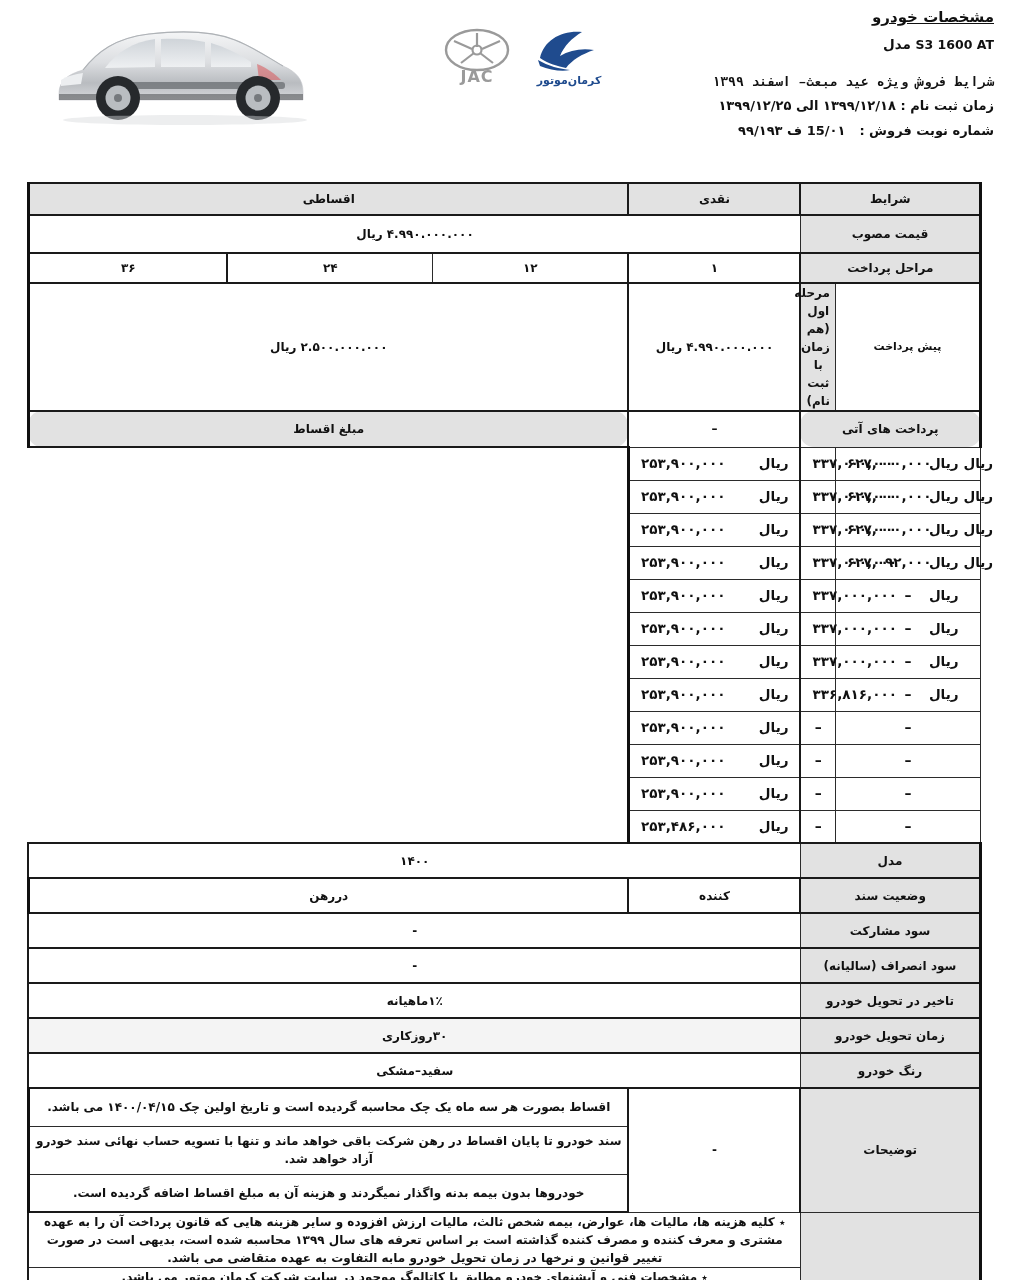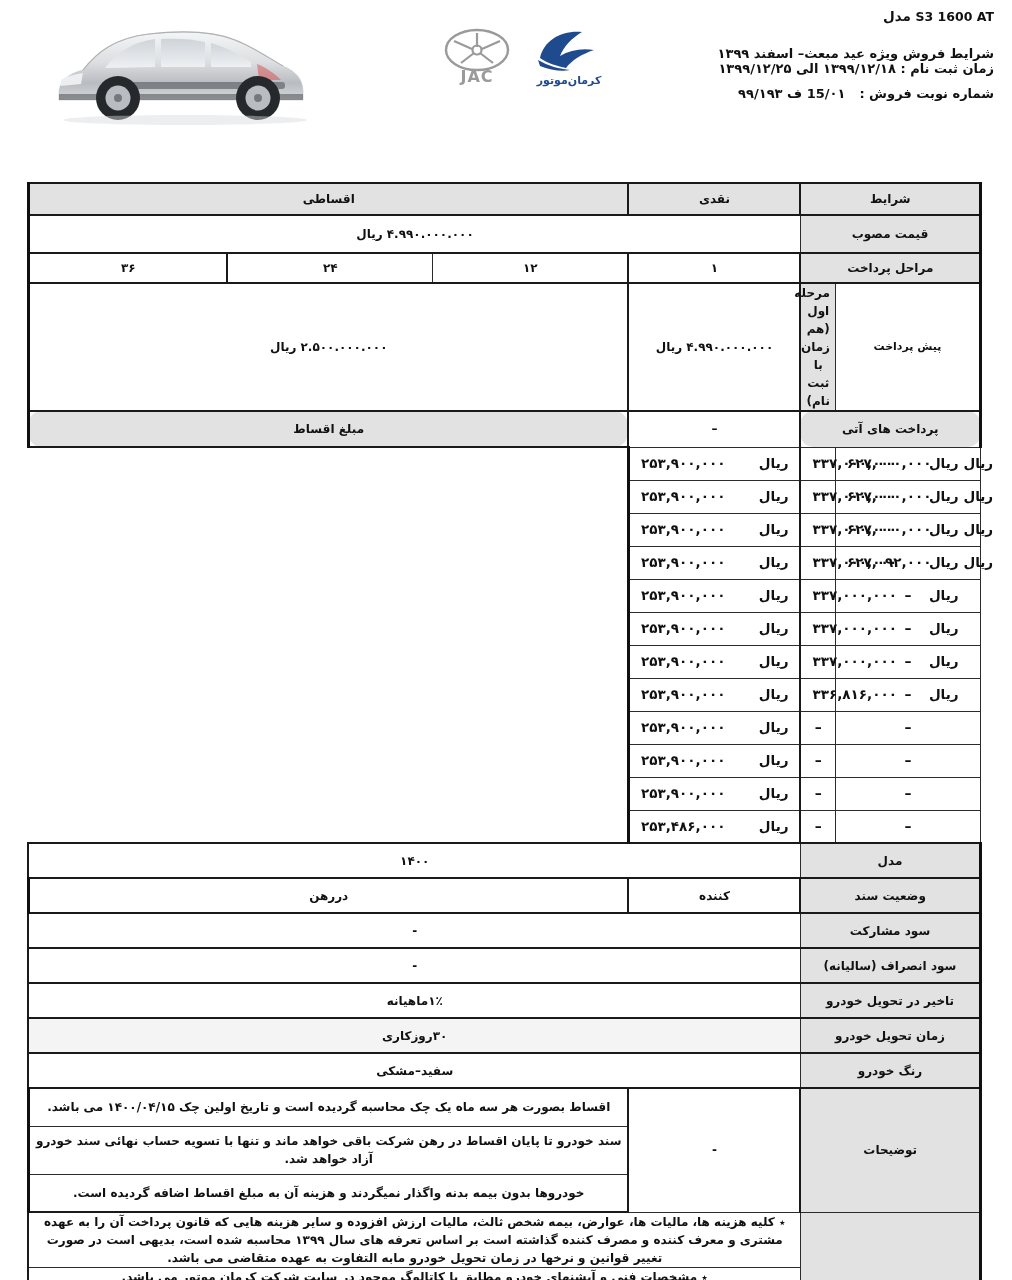--- a/index.html
+++ b/index.html
@@ -52,21 +52,21 @@
     font-size: 15px;
     text-decoration: underline;
     margin-bottom: 10px;
     padding-left: 2px;
   }
   .t-model {
     font-size: 13.5px;
     margin-bottom: 22px;
   }
   .t-model .lat { direction: ltr; display: inline-block; font-size: 12.5px; }
-  .t-cond { font-size: 13px; margin-bottom: 0; }
+  .t-cond { font-size: 13px; margin-bottom: 8px; font-family: Liberation Mono, monospace; }
   .t-reg  { font-size: 13px; margin-bottom: 10px; }
   .t-num  { font-size: 13px; }
   .t-num .sp { display:inline-block; width: 14px; }
 
   
   .tbl-wrap {
     position: absolute;
     left: 30px; top: 182px;
     width: 952px;
   }
@@ -192,20 +192,21 @@
           <path d="M60 14 L42 22"></path>
           <path d="M21 36 L34 26"></path>
           <path d="M53 36 L40 26"></path>
         </g>
         <circle cx="37" cy="23" r="4.5" fill="none" stroke="#9a9a9a" stroke-width="2.2"></circle>
         <text x="37" y="55" font-size="16" font-weight="bold" fill="#9a9a9a" text-anchor="middle" letter-spacing="1" font-family="DejaVu Sans, sans-serif">JAC</text>
       </svg>
     </div>
 
     <div class="head-right">
+      <div class="hr-line t-spec">مشخصات خودرو</div>
       <div class="hr-line t-model">
         <span class="lat">S3 1600 AT</span>
         <span>مدل</span>
       </div>
       <div class="hr-line t-cond">شرایط  فروش ویژه عید مبعث– اسفند ۱۳۹۹</div>
       <div class="hr-line t-reg">زمان ثبت نام : ۱۳۹۹/۱۲/۱۸  الی ۱۳۹۹/۱۲/۲۵</div>
       <div class="hr-line t-num">
         <span>شماره نوبت فروش :</span><span class="sp"></span><span>15/۰۱ ف ۹۹/۱۹۳</span>
       </div>
     </div>

